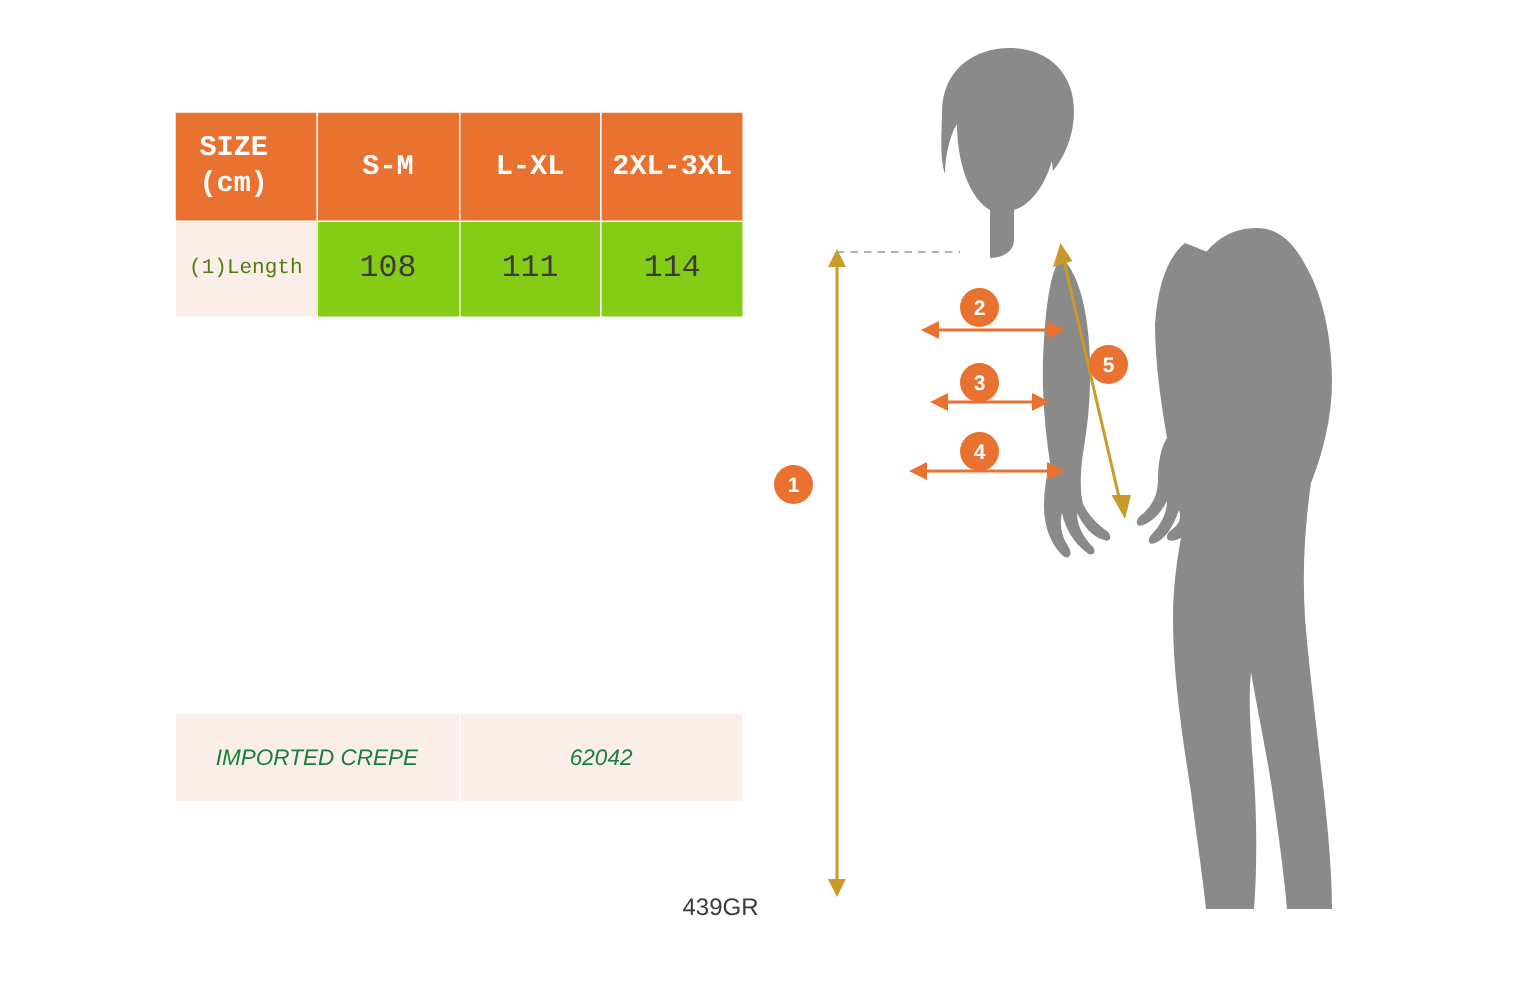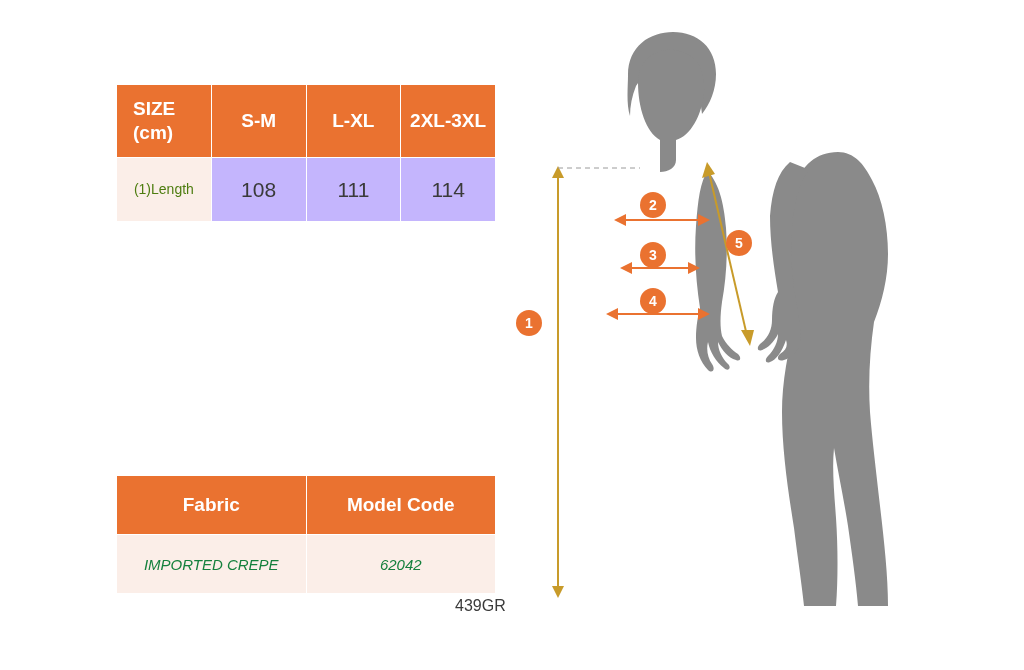--- a/index.html
+++ b/index.html
@@ -18,24 +18,25 @@
     position: absolute;
     left: 0; top: 0;
     width: 1024px;
     height: 670px;
     background: #ffffff;
   }
   
   .size-table {
     position: absolute;
     left: 116px;
-    top: 84px;
+    top: 74px;
     width: 380px;
     border-collapse: collapse;
     table-layout: fixed;
+    font-family: Liberation Mono, monospace;
   }
   .size-table td, .size-table th {
     border: 1px solid #ffffff;
     text-align: center;
     vertical-align: middle;
     padding: 0;
   }
   .size-table thead th {
     background: #ea7230;
     color: #ffffff;
@@ -52,21 +53,21 @@
     height: 63px;
     font-size: 21px;
     color: #3a3a3a;
   }
   .size-table tbody td.label {
     background: #fbeee8;
     font-size: 14px;
     color: #4d7c0f;
     line-height: 1.25;
   }
-  .size-table tbody tr.shade-a td.val { background: #c4b5fd; text-align: center; }
+  .size-table tbody tr.shade-a td.val { background: #84cc16; text-align: center; }
   .size-table tbody tr.shade-b td.val { background: #fdf6f2; }
   .size-table tbody td.val.mid-a { background: #fdf6f2; }
   .size-table tbody td.val.mid-b { background: #fbeee8; }
 
   .footer-table {
     position: absolute;
     left: 116px;
     top: 475px;
     width: 380px;
     border-collapse: collapse;
@@ -149,24 +150,20 @@
         <td class="label">(1)Length</td>
         <td class="val">108</td>
         <td class="val mid-b">111</td>
         <td class="val">114</td>
       </tr>
     </tbody>
   </table>
 
   <table class="footer-table">
     <tbody>
-      <tr class="head">
-        <td>Fabric</td>
-        <td>Model Code</td>
-      </tr>
       <tr class="body">
         <td>IMPORTED CREPE</td>
         <td>62042</td>
       </tr>
     </tbody>
   </table>
 
   <div class="code-note">439GR</div>
 
   <div class="figure">

